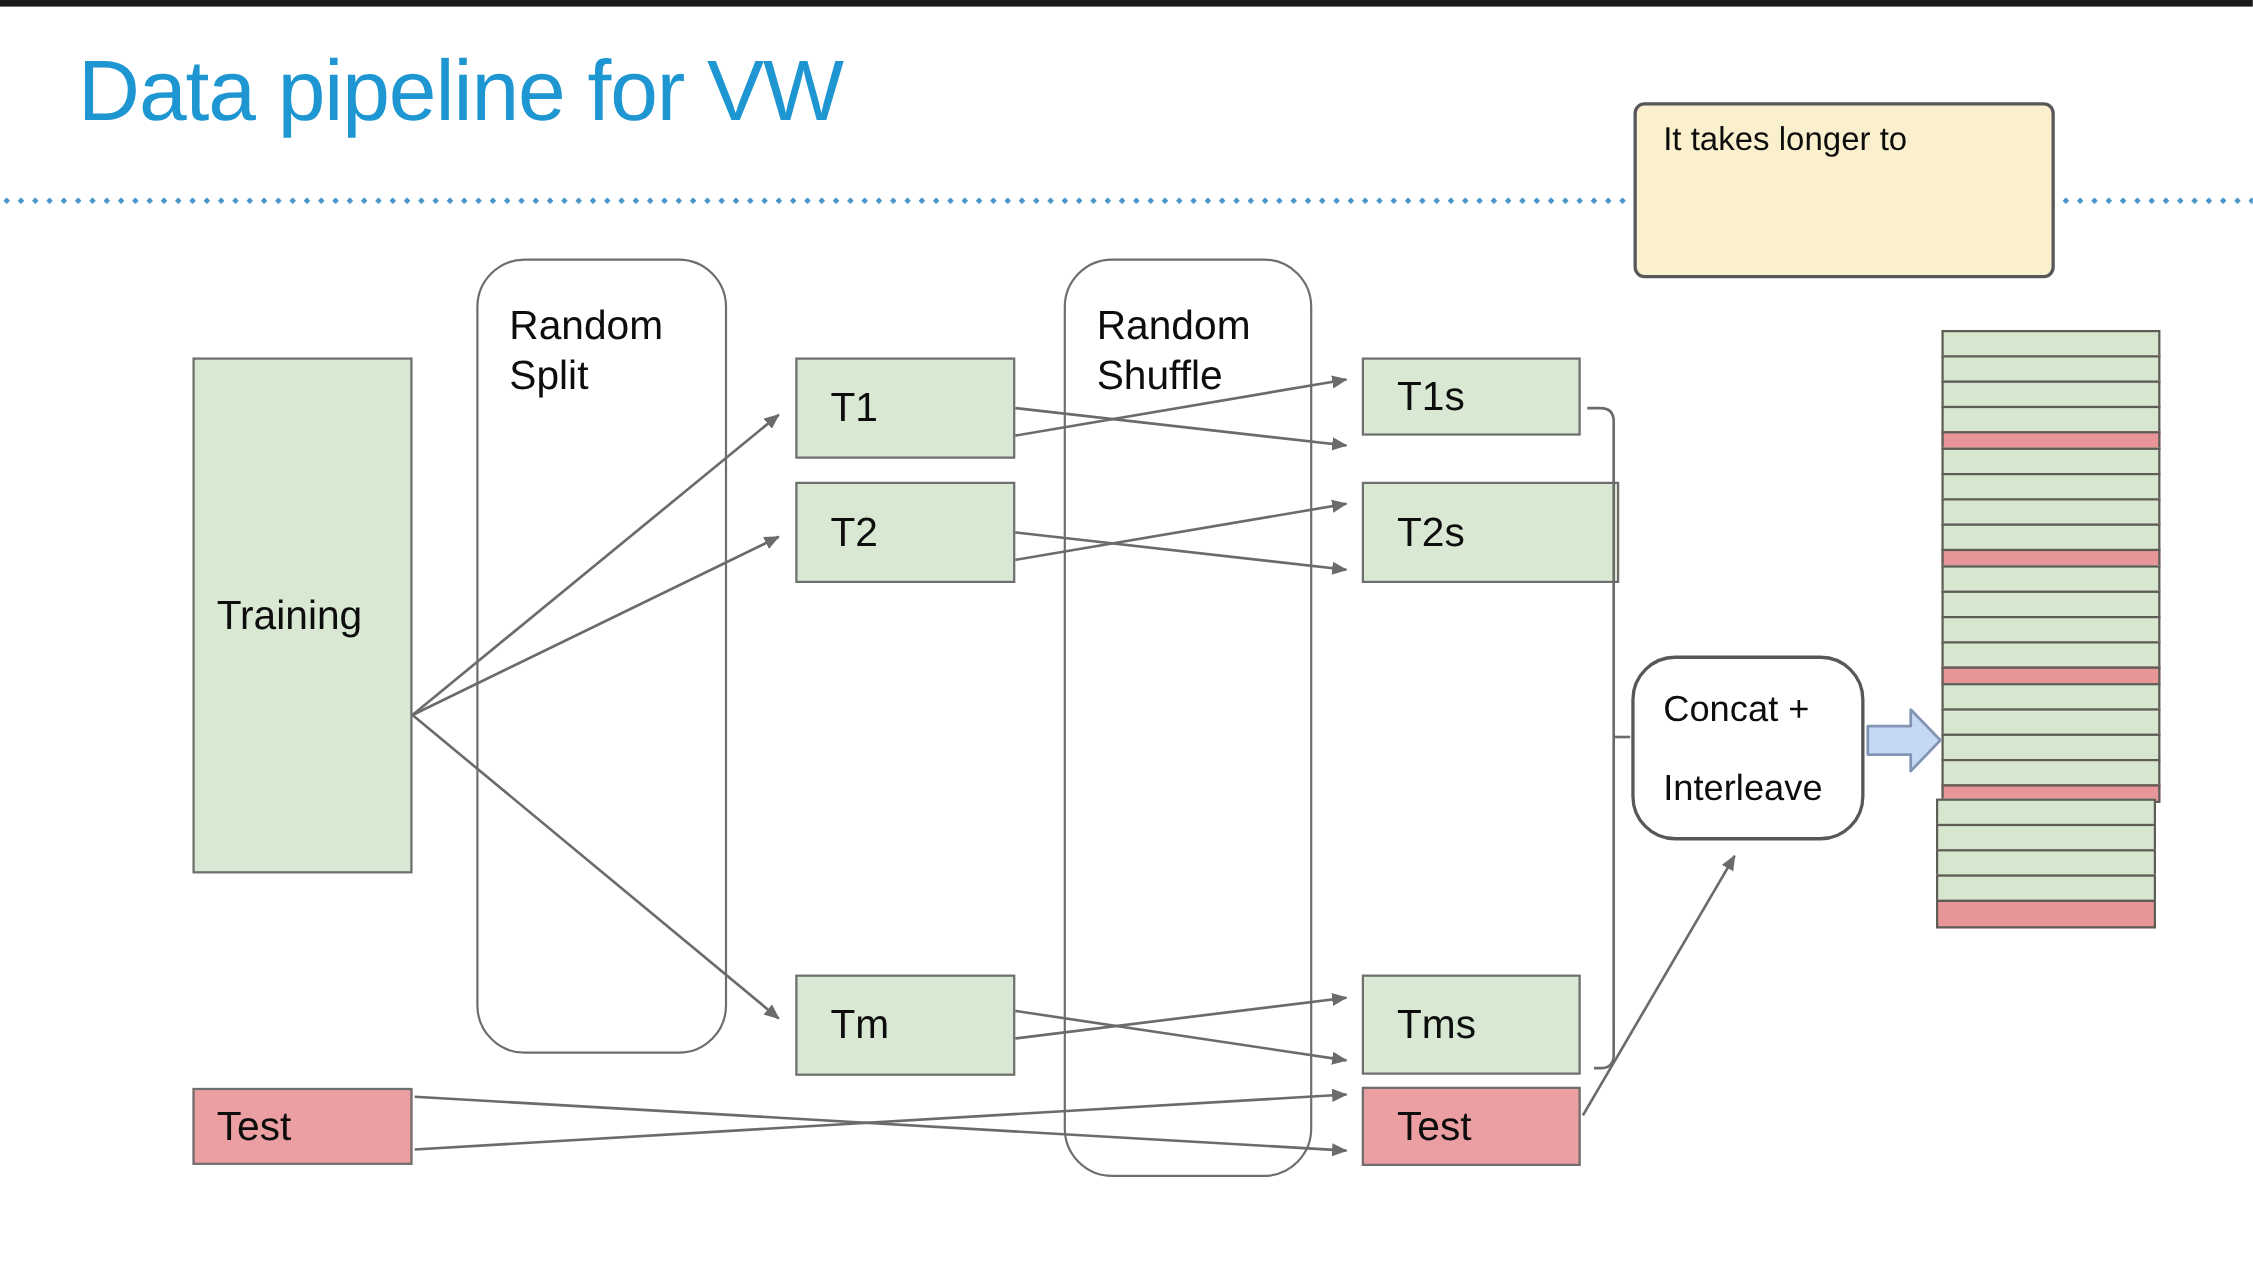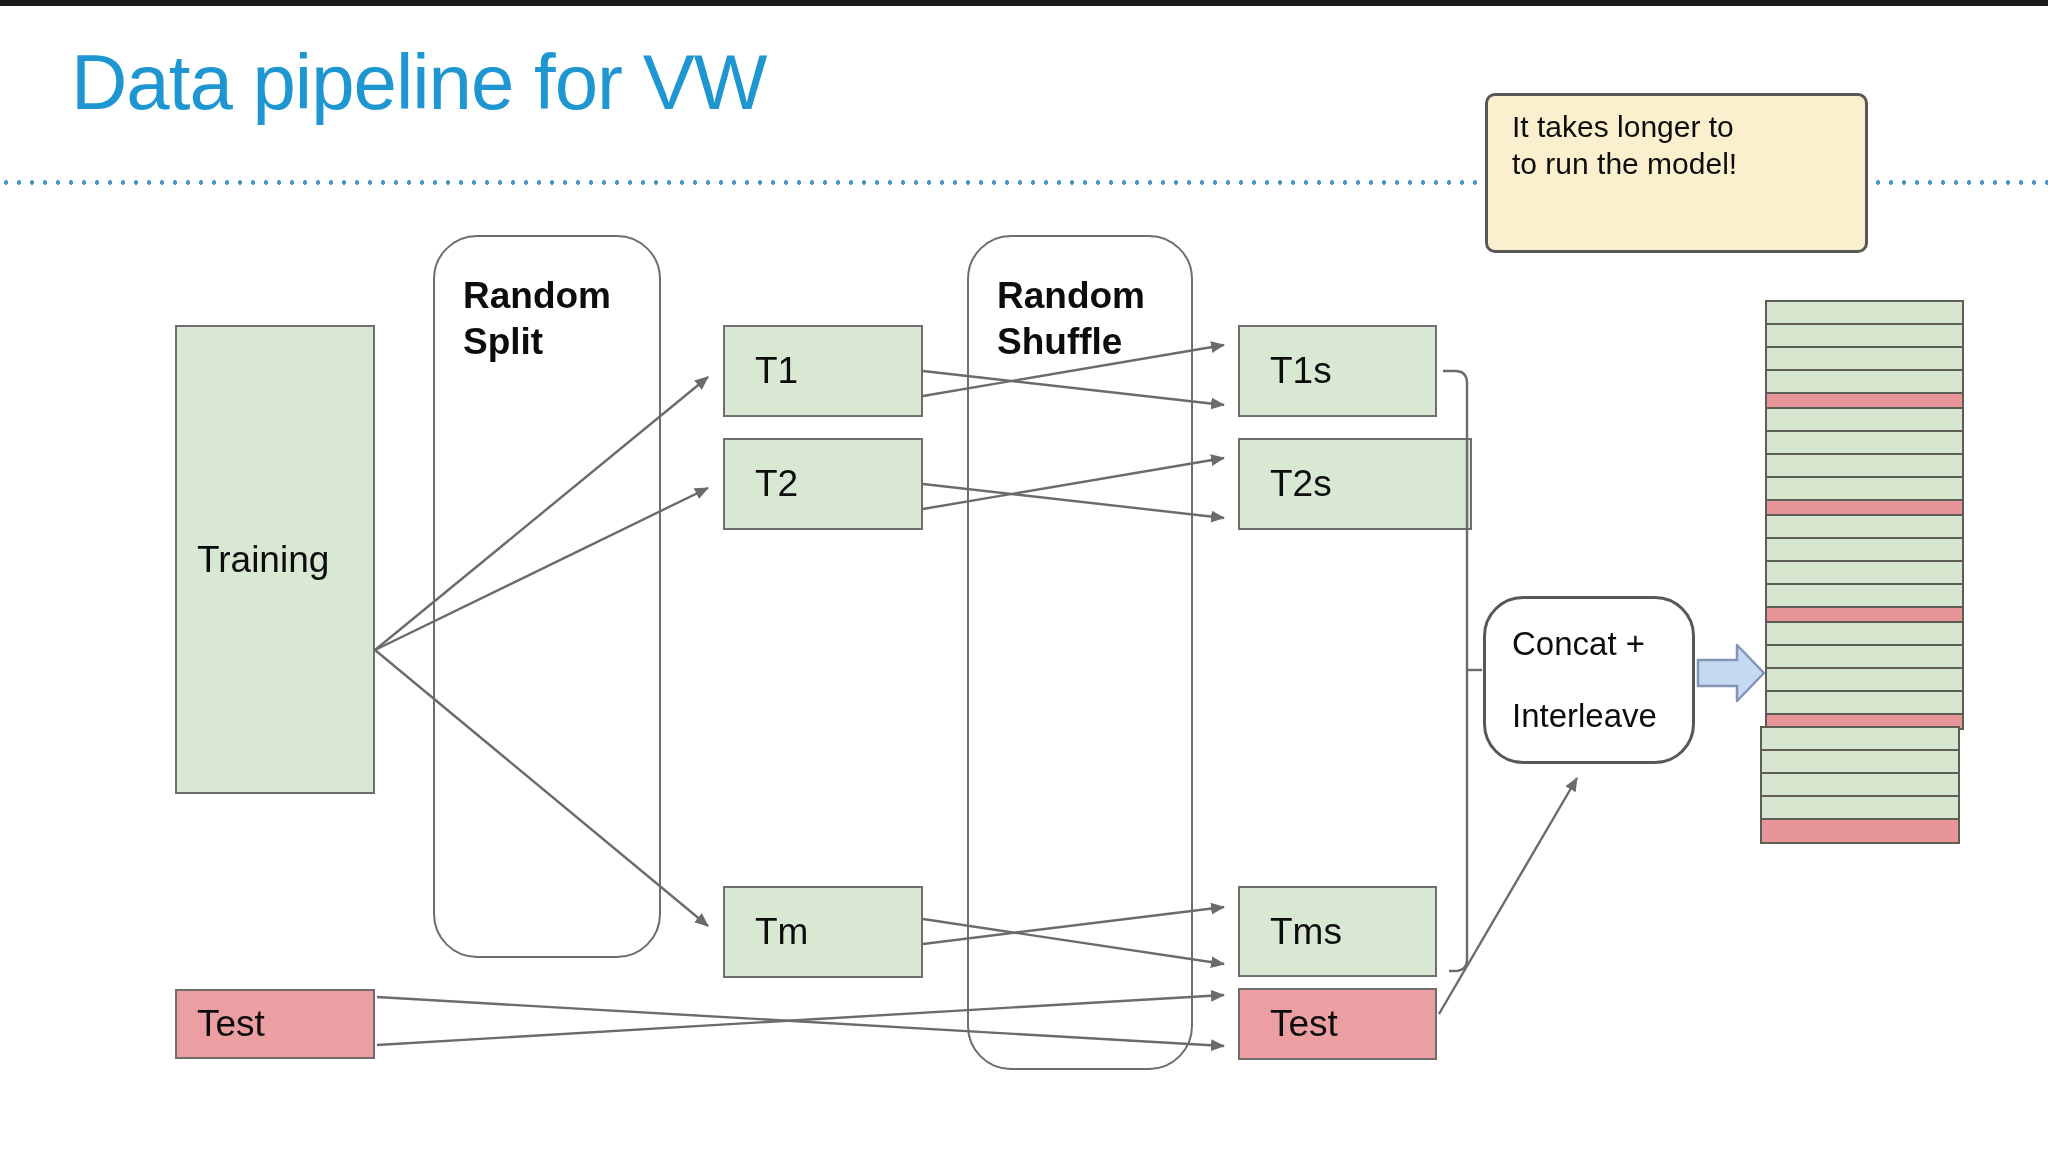--- a/index.html
+++ b/index.html
@@ -26,30 +26,30 @@
   }
   .node{
     box-sizing:border-box;border:2px solid #6e6e6e;display:flex;align-items:center;
     font-size:37px;color:#0d0d0d;padding-left:20px;
   }
   .green{background:var(--green-fill);}
   .red{background:var(--red-fill);}
   .tbox{padding-left:30px;}
   .container-frame{
     box-sizing:border-box;border:2px solid #6e6e6e;border-radius:44px;background:transparent;
-    font-size:37px;line-height:46px;color:#0d0d0d;padding:36px 0 16px 28px;font-weight:bold;
+    font-size:37px;line-height:46px;color:#0d0d0d;padding:36px 0 16px 28px;
   }
   #box-training{left:175px;top:325px;width:200px;height:469px;}
   #box-test{left:175px;top:989px;width:200px;height:70px;}
   #frame-random-split{left:433px;top:235px;width:228px;height:723px;}
   #frame-random-shuffle{left:967px;top:235px;width:226px;height:835px;}
   #box-t1{left:723px;top:325px;width:200px;height:92px;}
   #box-t2{left:723px;top:438px;width:200px;height:92px;}
   #box-tm{left:723px;top:886px;width:200px;height:92px;}
-  #box-t1s{left:1238px;top:325px;width:199px;height:92px;}
+  #box-t1s{left:1238px;top:325px;width:199px;height:71px;}
   #box-t2s{left:1238px;top:438px;width:234px;height:92px;}
   #box-tms{left:1238px;top:886px;width:199px;height:91px;}
   #box-test-s{left:1238px;top:988px;width:199px;height:72px;}
   #node-concat{
     left:1483px;top:596px;width:212px;height:168px;box-sizing:border-box;
     background:#fff;border:3px solid #58585a;border-radius:40px;
     display:flex;flex-direction:column;justify-content:center;
     padding-left:26px;font-size:33px;line-height:44px;color:#0d0d0d;gap:28px;
   }
   #connector-layer{left:0;top:0;width:2048px;height:1152px;pointer-events:none;}
@@ -65,21 +65,20 @@
 <body style="--title-color: #1E96D2; --dot-color: #4A96CB; --callout-bg: #FBF0CE; --green-fill: #D9E8D3; --red-fill: #EC9FA2; --stack-green: #D7E6CF; --stack-red: #E89599;">
 
 <div class="abs" id="top-bar"></div>
 
 <div class="abs" id="page-title">Data pipeline for VW</div>
 
 <div class="abs" id="dotted-rule"></div>
 
 <div class="abs callout">
   <div>It takes longer to</div>
-  <div>to run the model!</div>
 </div>
 
 <div class="abs container-frame" id="frame-random-split">
   <div>Random</div>
   <div>Split</div>
 </div>
 <div class="abs container-frame" id="frame-random-shuffle">
   <div>Random</div>
   <div>Shuffle</div>
 </div>

